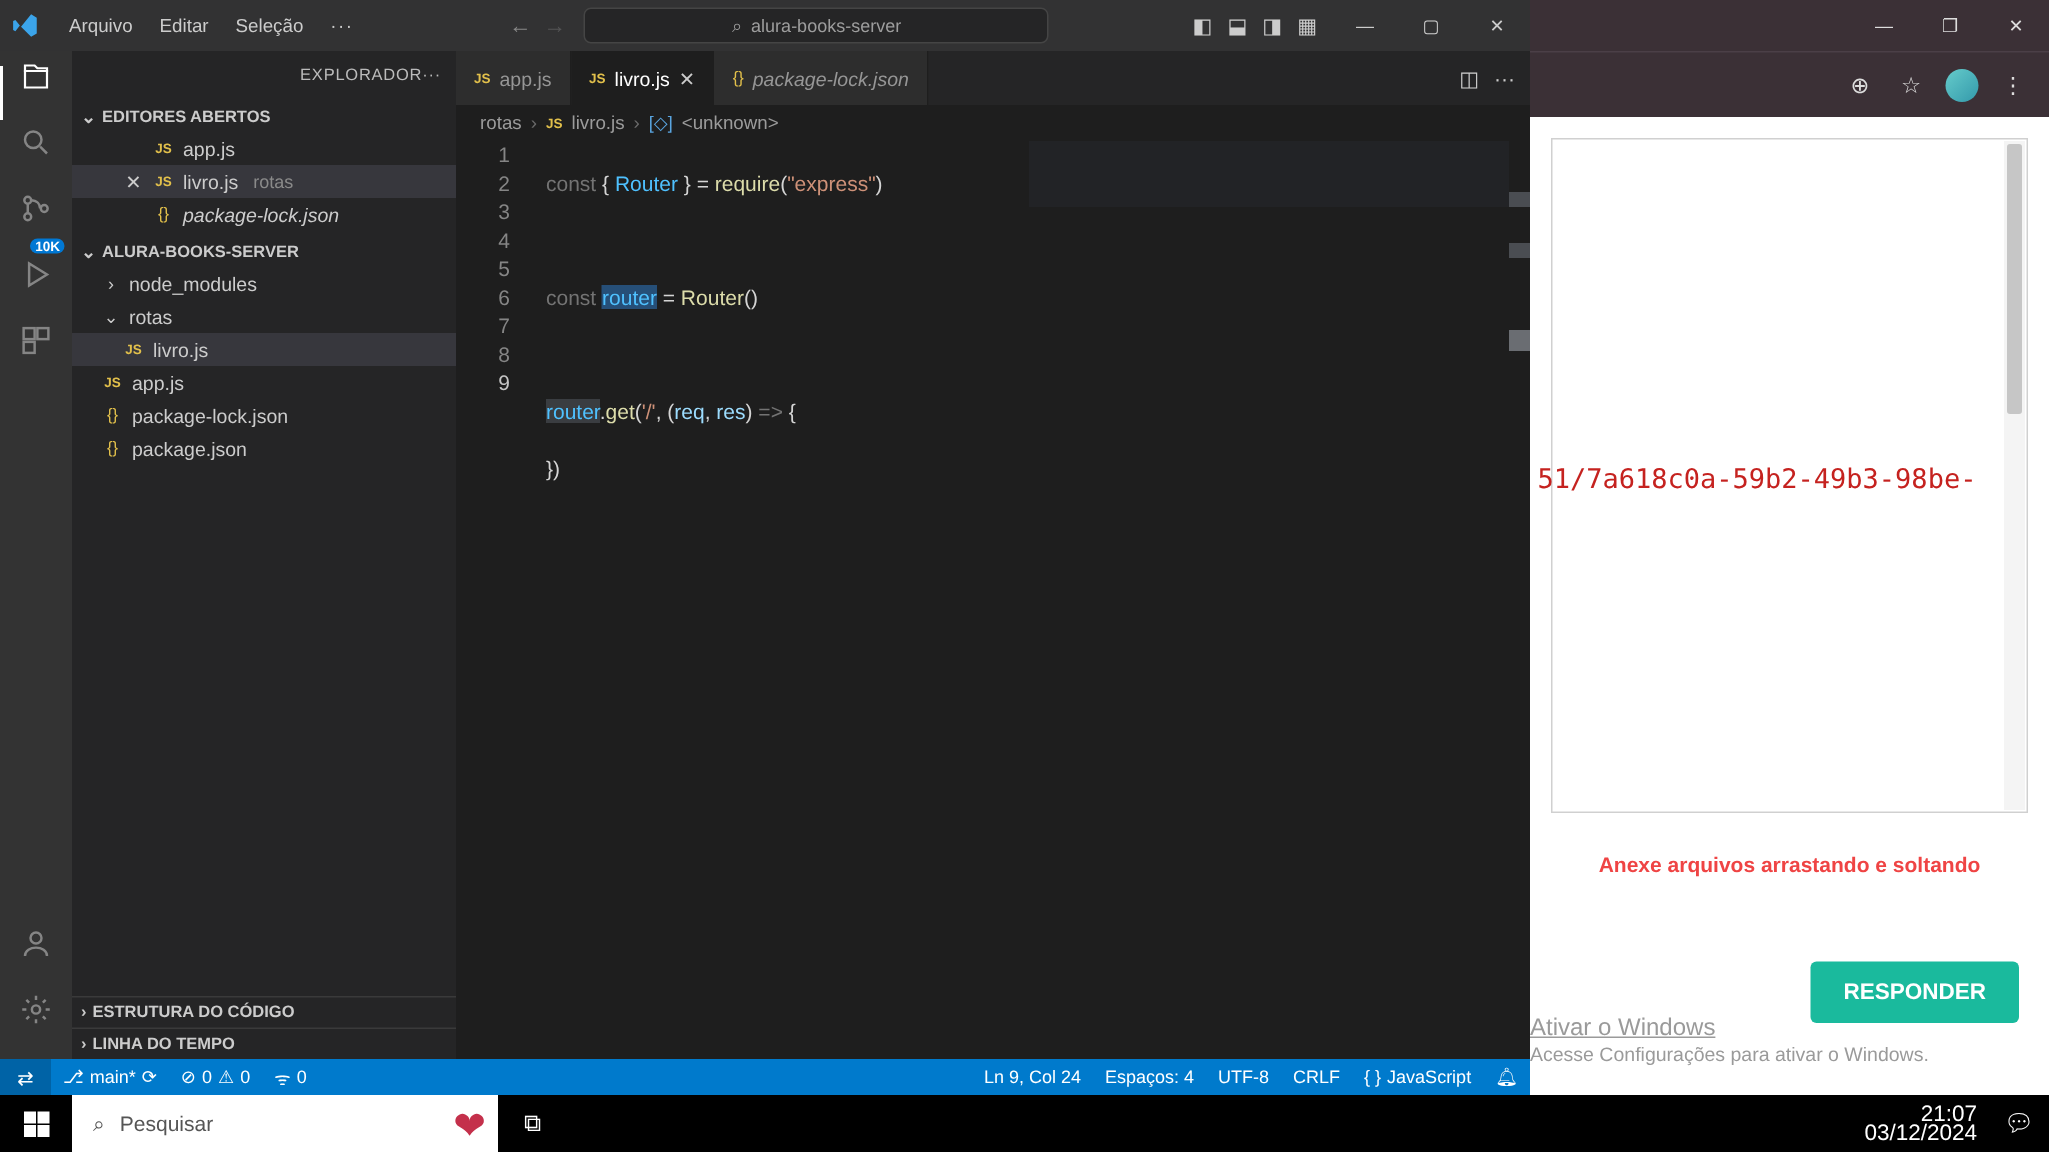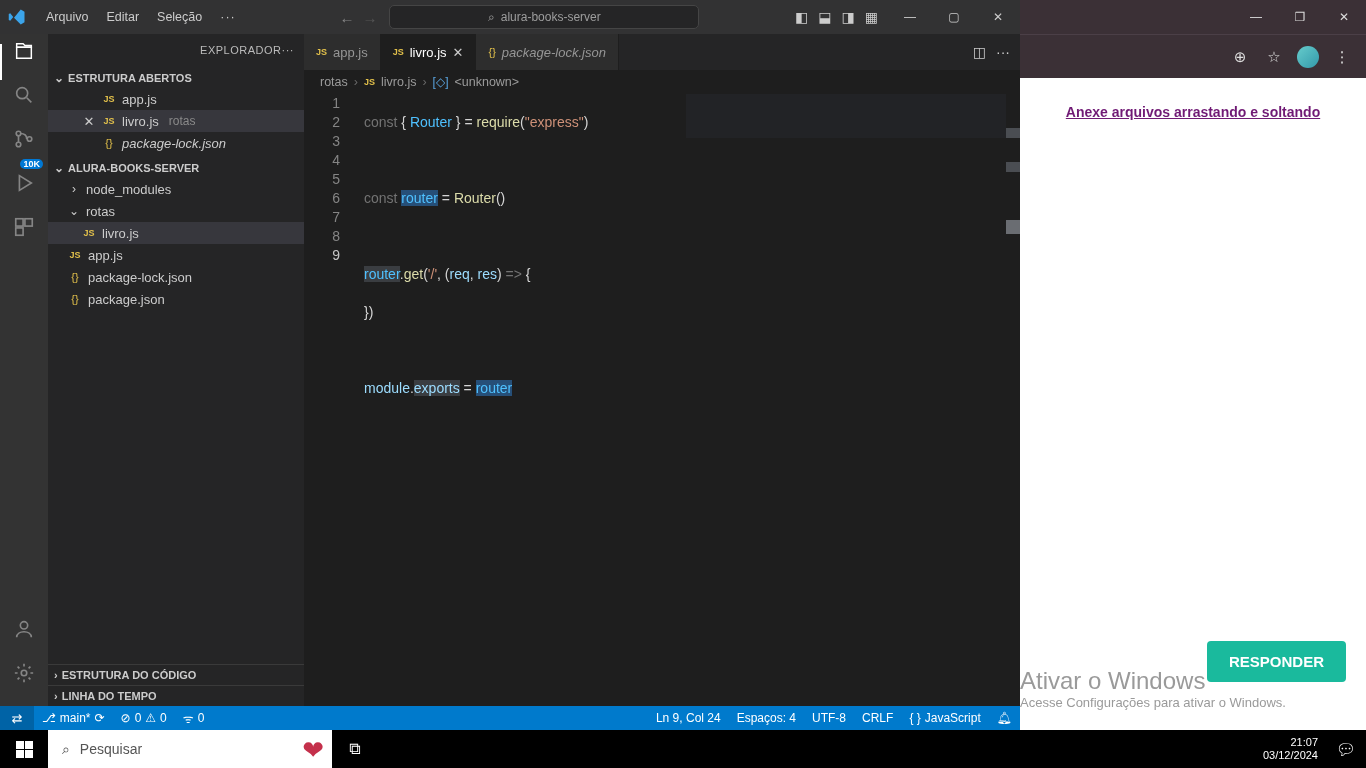--- a/index.html
+++ b/index.html
@@ -88,36 +88,36 @@
 .br-title { height:34px; background:#3b3036; display:flex; align-items:center; justify-content:flex-end; }
 .br-title span { width:44px; height:34px; display:flex; align-items:center; justify-content:center; color:#ddd; font-size:12px; }
 .br-toolbar { height:44px; background:#3b3036; display:flex; align-items:center; justify-content:flex-end; gap:6px; padding-right:10px; border-top:1px solid #4b3f47; }
 .br-toolbar .tbtn { width:28px; height:28px; display:flex; align-items:center; justify-content:center; color:#ddd; font-size:15px; }
 .br-toolbar .avatar { width:22px; height:22px; border-radius:50%; background:linear-gradient(135deg,#6cc,#39a); }
 .br-content { flex:1; background:#fff; position:relative; padding:14px; overflow:hidden; }
 .br-textbox { width:100%; height:450px; border:1px solid #d0d0d0; background:#fff; position:relative; }
 .br-textbox .inner-text { position:absolute; left:-10px; top:216px; color:#c5221f; font-size:18px; white-space:nowrap; font-family:Consolas,monospace; }
 .br-scrollbar { position:absolute; right:1px; top:1px; bottom:1px; width:14px; background:#f4f4f4; }
 .br-scrollbar .thumb { position:absolute; left:2px; right:2px; top:2px; height:180px; background:#c6c6c6; border-radius:2px; }
-.br-hint { text-align:center; color:#701a75; font-weight:600; font-size:14px; margin-top:12px;text-decoration:underline; }
+.br-hint { text-align:center; color:#ef4444; font-weight:600; font-size:14px; margin-top:26px; }
 .br-btn { position:absolute; right:20px; bottom:48px; background:#1aba9d; color:#fff; font-weight:700; font-size:15px; padding:12px 22px; border-radius:4px; }
 .activate { position:absolute; left:0; bottom:20px; color:#9a9a9a; }
-.activate .t1 { font-size:24px; }
+.activate .t1 { font-size:16px;text-decoration:underline; }
 .activate .t2 { font-size:13px; }
 
 
 .taskbar { position:absolute; left:0; right:0; bottom:0; height:38px; background:#000; display:flex; align-items:center; color:#fff; }
 .taskbar .start { width:48px; height:100%; display:flex; align-items:center; justify-content:center; }
 .taskbar .win-logo { display:grid; grid-template-columns:8px 8px; grid-template-rows:8px 8px; gap:1px; }
 .taskbar .win-logo span { background:#fff; }
 .taskbar .search { width:284px; height:100%; background:#fff; color:#555; display:flex; align-items:center; gap:10px; padding-left:14px; font-size:14px; position:relative; }
 .taskbar .search .heart { position:absolute; right:8px; bottom:2px; font-size:26px; color:#c4304b; }
 .taskbar .task-item { width:46px; height:100%; display:flex; align-items:center; justify-content:center; color:#fff; }
 .taskbar .tray { margin-left:auto; display:flex; align-items:center; height:100%; }
-.taskbar .clock { text-align:right; font-size:11px; line-height:13px; padding:0 8px; }
+.taskbar .clock { text-align:right; font-size:15px; line-height:13px; padding:0 8px; }
 .taskbar .notif { width:40px; height:100%; display:flex; align-items:center; justify-content:center; }
 
 svg { display:block; }
 </style>
 </head>
 <body>
 
 <div class="vscode">
 
   <div class="titlebar">
@@ -207,21 +207,21 @@
 
     <div class="sidebar">
       <div class="sb-title">
         <span>EXPLORADOR</span>
         <span>···</span>
       </div>
 
       <div class="sb-section">
         <div class="sb-header">
             <span class="chev">⌄</span>
-            <span>ESTRUTURA ABERTOS</span>
+            <span>EDITORES ABERTOS</span>
           </div>
         <div class="sb-row indent1">
             <span class="close-x"></span>
             <span class="ico-js">JS</span>
             <span class="fname">app.js</span>
           </div>
         <div class="sb-row indent1 selected">
             <span class="close-x">✕</span>
             <span class="ico-js">JS</span>
             <span class="fname">livro.js</span>
@@ -321,21 +321,20 @@
           <div class="ln cur">9</div>
         </div>
         <div class="code">
 <div><span class="tok-kw">const</span> { <span class="tok-var">Router</span> } = <span class="tok-fn">require</span>(<span class="tok-str">"express"</span>)</div>
 <div> </div>
 <div><span class="tok-kw">const</span> <span class="tok-var tok-sel">router</span> = <span class="tok-fn">Router</span>()</div>
 <div> </div>
 <div><span class="tok-var tok-hl">router</span>.<span class="tok-fn">get</span>(<span class="tok-str">'/'</span>, (<span class="tok-prop">req</span>, <span class="tok-prop">res</span>) <span class="tok-kw">=&gt;</span> {</div>
 <div>})</div>
 <div> </div>
-<div><span class="tok-prop">module</span>.<span class="tok-prop tok-hl">exports</span> = <span class="tok-var tok-sel">router</span></div>
         </div>
         <div class="decl-overview"></div>
         <div class="ruler-bar">
           <div style="top:34px;height:10px"></div>
           <div style="top:68px;height:10px"></div>
           <div style="top:126px;height:14px;background:#6a6d72"></div>
         </div>
       </div>
     </div>
   </div>
@@ -378,20 +377,26 @@
   </div>
   <div class="br-toolbar">
     <div class="tbtn">⊕</div>
     <div class="tbtn">☆</div>
     <div class="tbtn">
         <div class="avatar"></div>
       </div>
     <div class="tbtn">⋮</div>
   </div>
   <div class="br-content">
+    <div class="br-textbox">
+      <div class="inner-text">51/7a618c0a-59b2-49b3-98be-</div>
+      <div class="br-scrollbar">
+          <div class="thumb"></div>
+        </div>
+    </div>
     <div class="br-hint">Anexe arquivos arrastando e soltando</div>
     <div class="br-btn">RESPONDER</div>
     <div class="activate">
       <div class="t1">Ativar o Windows</div>
       <div class="t2">Acesse Configurações para ativar o Windows.</div>
     </div>
   </div>
 </div>
 
 <div class="taskbar">

